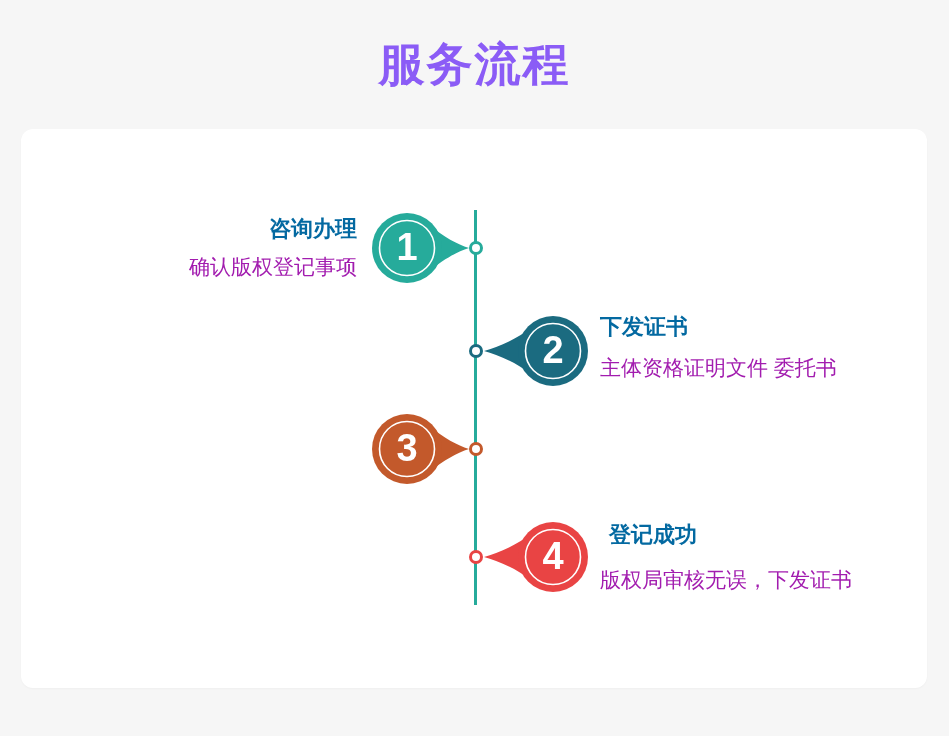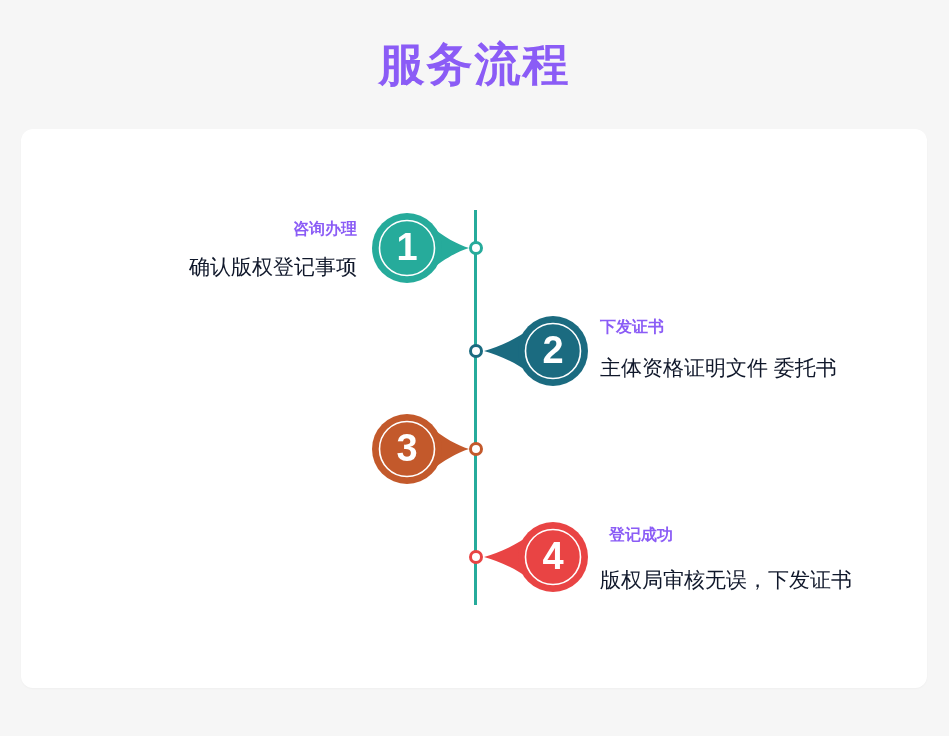--- a/index.html
+++ b/index.html
@@ -50,31 +50,31 @@
   .marker.left-point .num { left: 34px; }
   .node {
     position: absolute;
     width: 14px; height: 14px;
     background: #ffffff;
     border: 3px solid #26ab9b;
     border-radius: 50%;
   }
   .step-title {
     position: absolute;
-    font-size: 16px;
+    font-size: 22px;
     line-height: 28px;
     font-weight: bold;
-    color: #8b5cf6;
+    color: #0369a1;
     white-space: nowrap;
   }
   .step-sub {
     position: absolute;
     font-size: 21px;
     line-height: 30px;
-    color: #0f172a;
+    color: #a21caf;
     white-space: nowrap;
   }
   .align-right { text-align: right; }
 </style>
 </head>
 <body style="background: rgb(246, 246, 246);">
 
 <h1 class="main-title">服务流程</h1>
 
 <div class="card">

